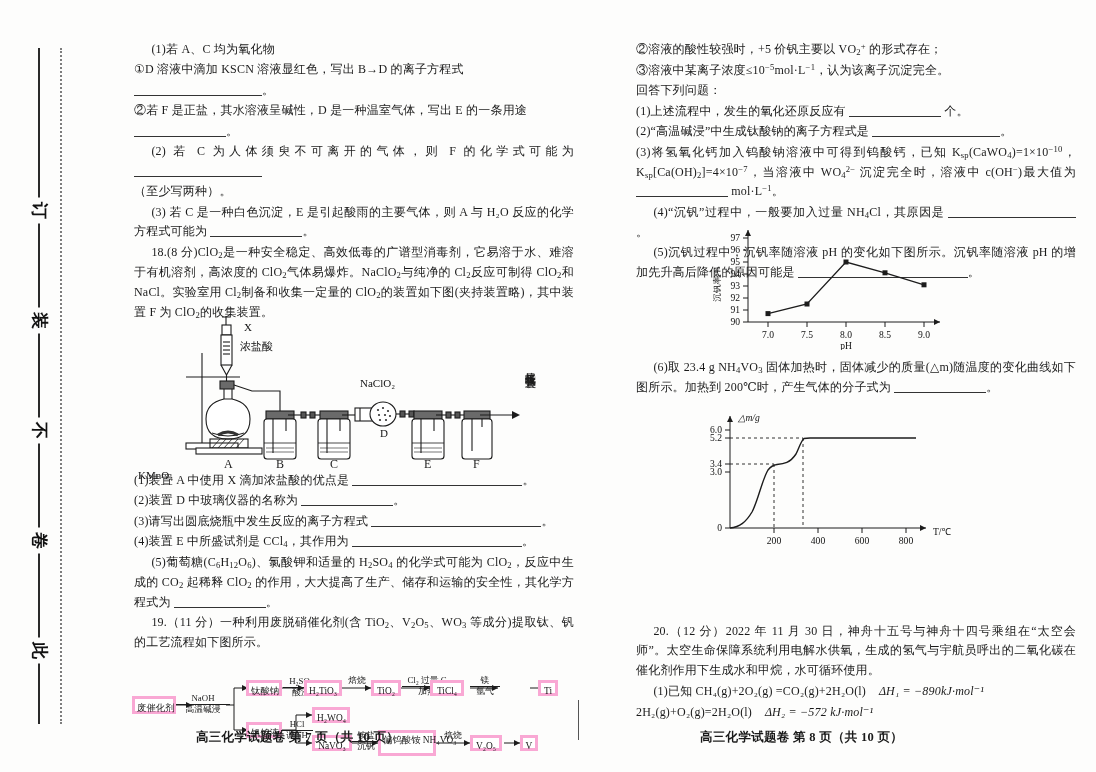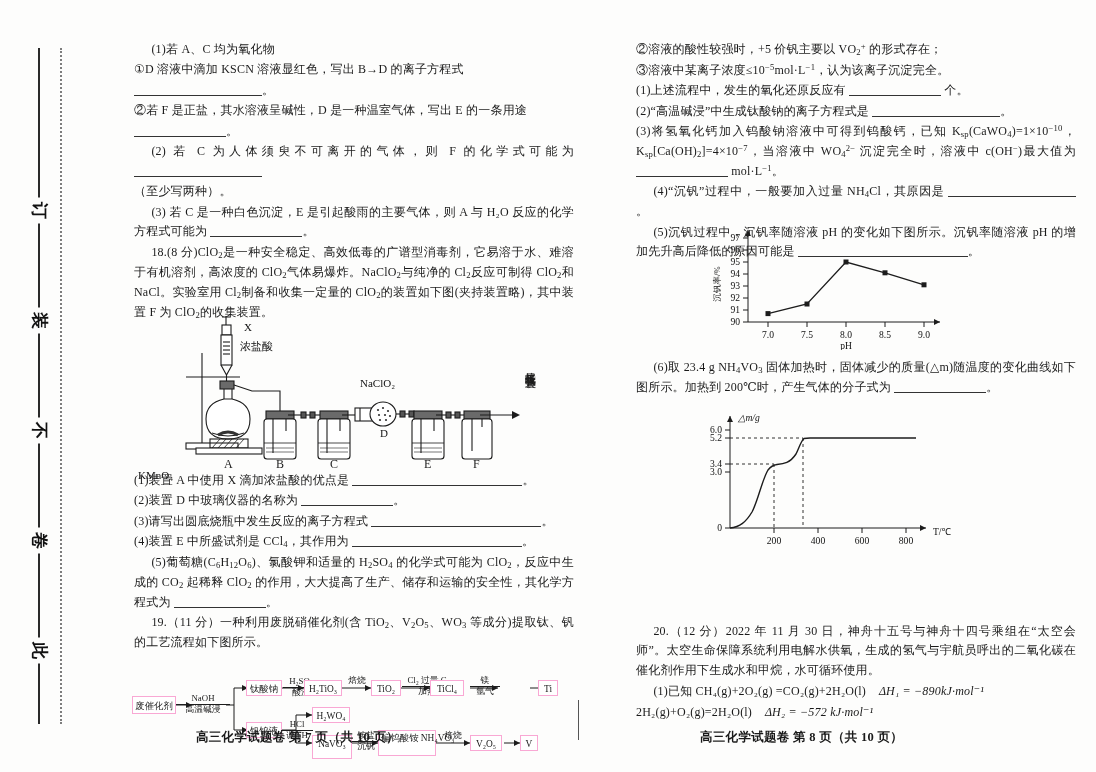--- a/index.html
+++ b/index.html
@@ -103,21 +103,21 @@
   .footer-right { left: 700px; }
   
   .apparatus { position: absolute; left: 46px; top: 275px; width: 394px; height: 150px; }
   .lbl { position: absolute; font-size: 11px; white-space: nowrap; color: #111; }
   .lbl-v { writing-mode: vertical-rl; font-size: 11px; letter-spacing: 1px; line-height: 1.05; }
   .bottle-letter { position: absolute; font-size: 12px; font-family: "Liberation Serif", serif; }
   
   .flow { position: absolute; left: -8px; top: 645px; width: 452px; height: 86px; }
   .fbox {
     position: absolute;
-    border: 1px solid #f9a8d4;
+    border: 3px solid #f9a8d4;
     font-size: 9.4px;
     line-height: 1.08;
     text-align: center;
     padding: 1px 2px;
     background: #fff;
     box-sizing: border-box;
     white-space: nowrap;
   }
   .farrowlbl {
     position: absolute;
@@ -330,38 +330,39 @@
       <span style="display:block">氩气</span>
     </div>
     <div class="fbox" style="left:412px; top:-5px; width:20px; height:16px; line-height:14px;">Ti</div>
 
     <div class="fbox" style="left:120px; top:37px; width:36px; height:16px; line-height:14px;">钒钨液</div>
     <div class="farrowlbl" style="left:155px; top:35px; width:32px;">
       <span style="display:block;border-bottom:1px solid #1c1c1c;">HCl</span>
       <span style="display:block">调 pH</span>
     </div>
     <div class="fbox" style="left:186px; top:22px; width:38px; height:16px; line-height:14px;">H₂WO₄</div>
-    <div class="fbox" style="left:186px; top:50px; width:40px; height:24px; line-height:14px;">NaVO₃</div>
+    <div class="fbox" style="left:186px; top:50px; width:40px; height:16px; line-height:14px;">NaVO₃</div>
     <div class="farrowlbl" style="left:226px; top:46px; width:28px;">
       <span style="display:block;border-bottom:1px solid #1c1c1c;">铵盐</span>
       <span style="display:block">沉钒</span>
     </div>
     <div class="fbox" style="left:252px; top:45px; width:58px; height:26px; line-height:12px; padding-top:1px;">偏钨酸铵 NH₄VO₃</div>
     <div class="farrowlbl" style="left:312px; top:46px; width:30px;">焙烧</div>
     <div class="fbox" style="left:344px; top:50px; width:32px; height:16px; line-height:14px;">V₂O₅</div>
     <div class="fbox" style="left:394px; top:50px; width:18px; height:16px; line-height:14px;">V</div>
   </div>
 </div>
 
 <div class="footer footer-left">高三化学试题卷 第 7 页（共 10 页）</div>
 
 <div class="col col-right">
 
   <p class="q"><span>②溶液的酸性较强时，+5 价钒主要以 VO</span><sub>2</sub><sup>+</sup><span> 的形式存在；</span></p>
   <p class="q"><span>③溶液中某离子浓度≤10</span><sup>−5</sup><span>mol·L</span><sup>−1</sup><span>，认为该离子沉淀完全。</span></p>
+  <p class="q">回答下列问题：</p>
 
   <p class="q"><span>(1)上述流程中，发生的氧化还原反应有</span> <span class="blank b-m"></span> <span>个。</span></p>
   <p class="q"><span>(2)“高温碱浸”中生成钛酸钠的离子方程式是</span> <span class="blank b-l"></span><span>。</span></p>
   <p class="q">
     <span>(3)将氢氧化钙加入钨酸钠溶液中可得到钨酸钙，已知 K</span><sub>sp</sub><span>(CaWO</span><sub>4</sub><span>)=1×10</span><sup>−10</sup><span>，K</span><sub>sp</sub><span>[Ca(OH)</span><sub>2</sub><span>]=4×10</span><sup>−7</sup><span>，当溶液中 WO</span><sub>4</sub><sup>2−</sup><span> 沉淀完全时，溶液中 c(OH</span><sup>−</sup><span>)最大值为</span> <span class="blank b-m"></span> <span>mol·L</span><sup>−1</sup><span>。</span>
   </p>
   <p class="q ind"><span>(4)“沉钒”过程中，一般要加入过量 NH</span><sub>4</sub><span>Cl，其原因是</span> <span class="blank b-l"></span><span>。</span></p>
   <p class="q ind"><span>(5)沉钒过程中，沉钒率随溶液 pH 的变化如下图所示。沉钒率随溶液 pH 的增加先升高后降低的原因可能是</span> <span class="blank b-xl"></span><span>。</span></p>
 
   <div class="chartbox" style="left:60px; top:182px; width:300px; height:128px;">

